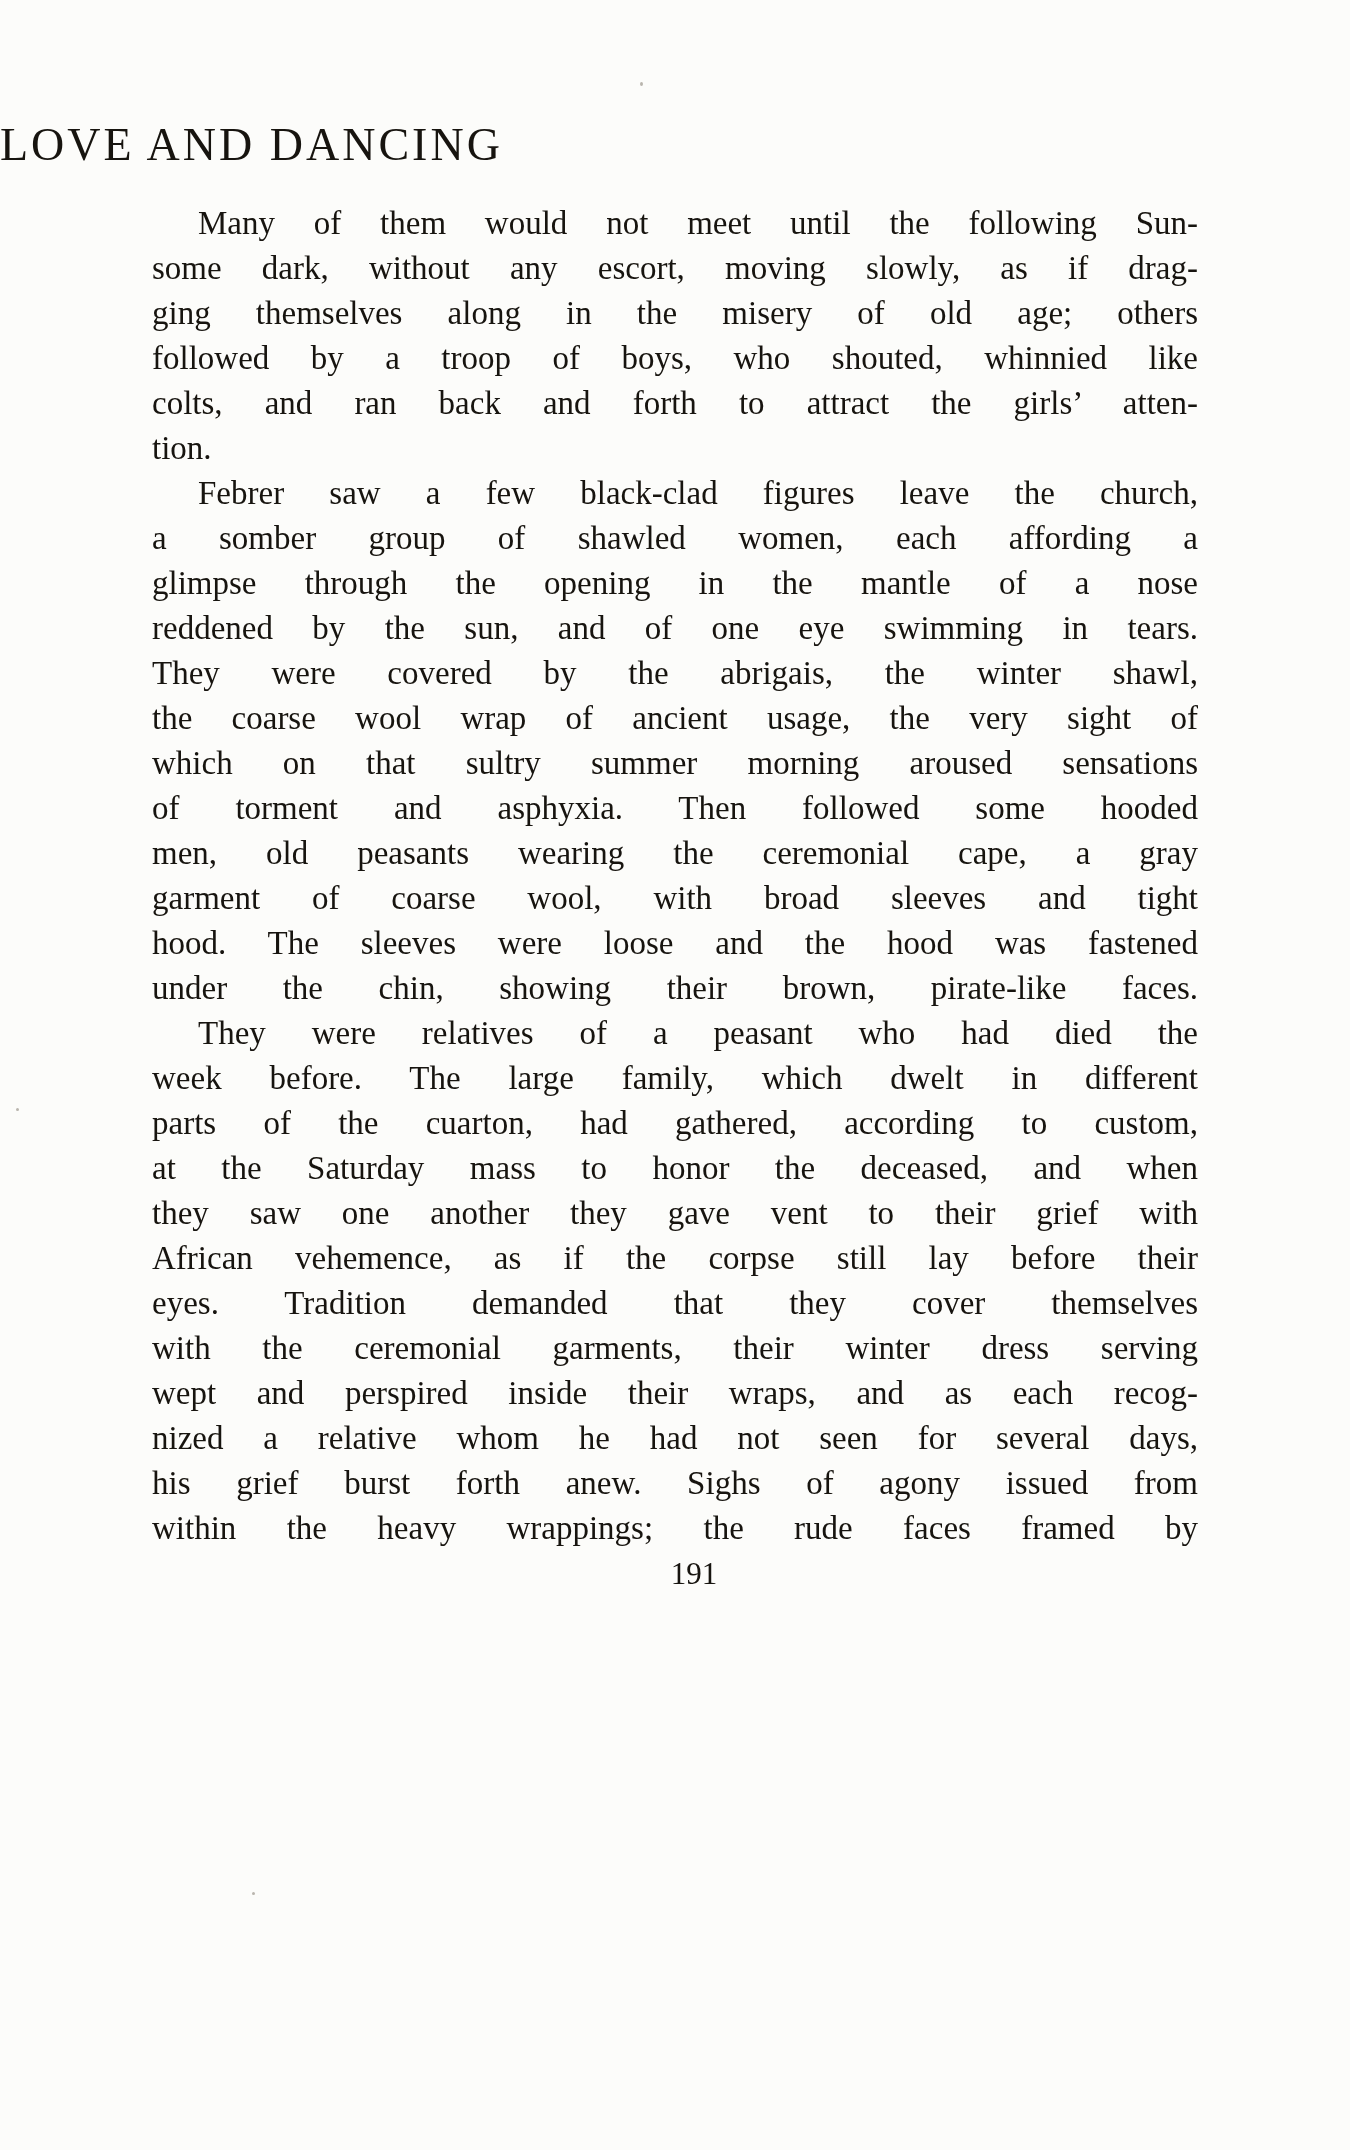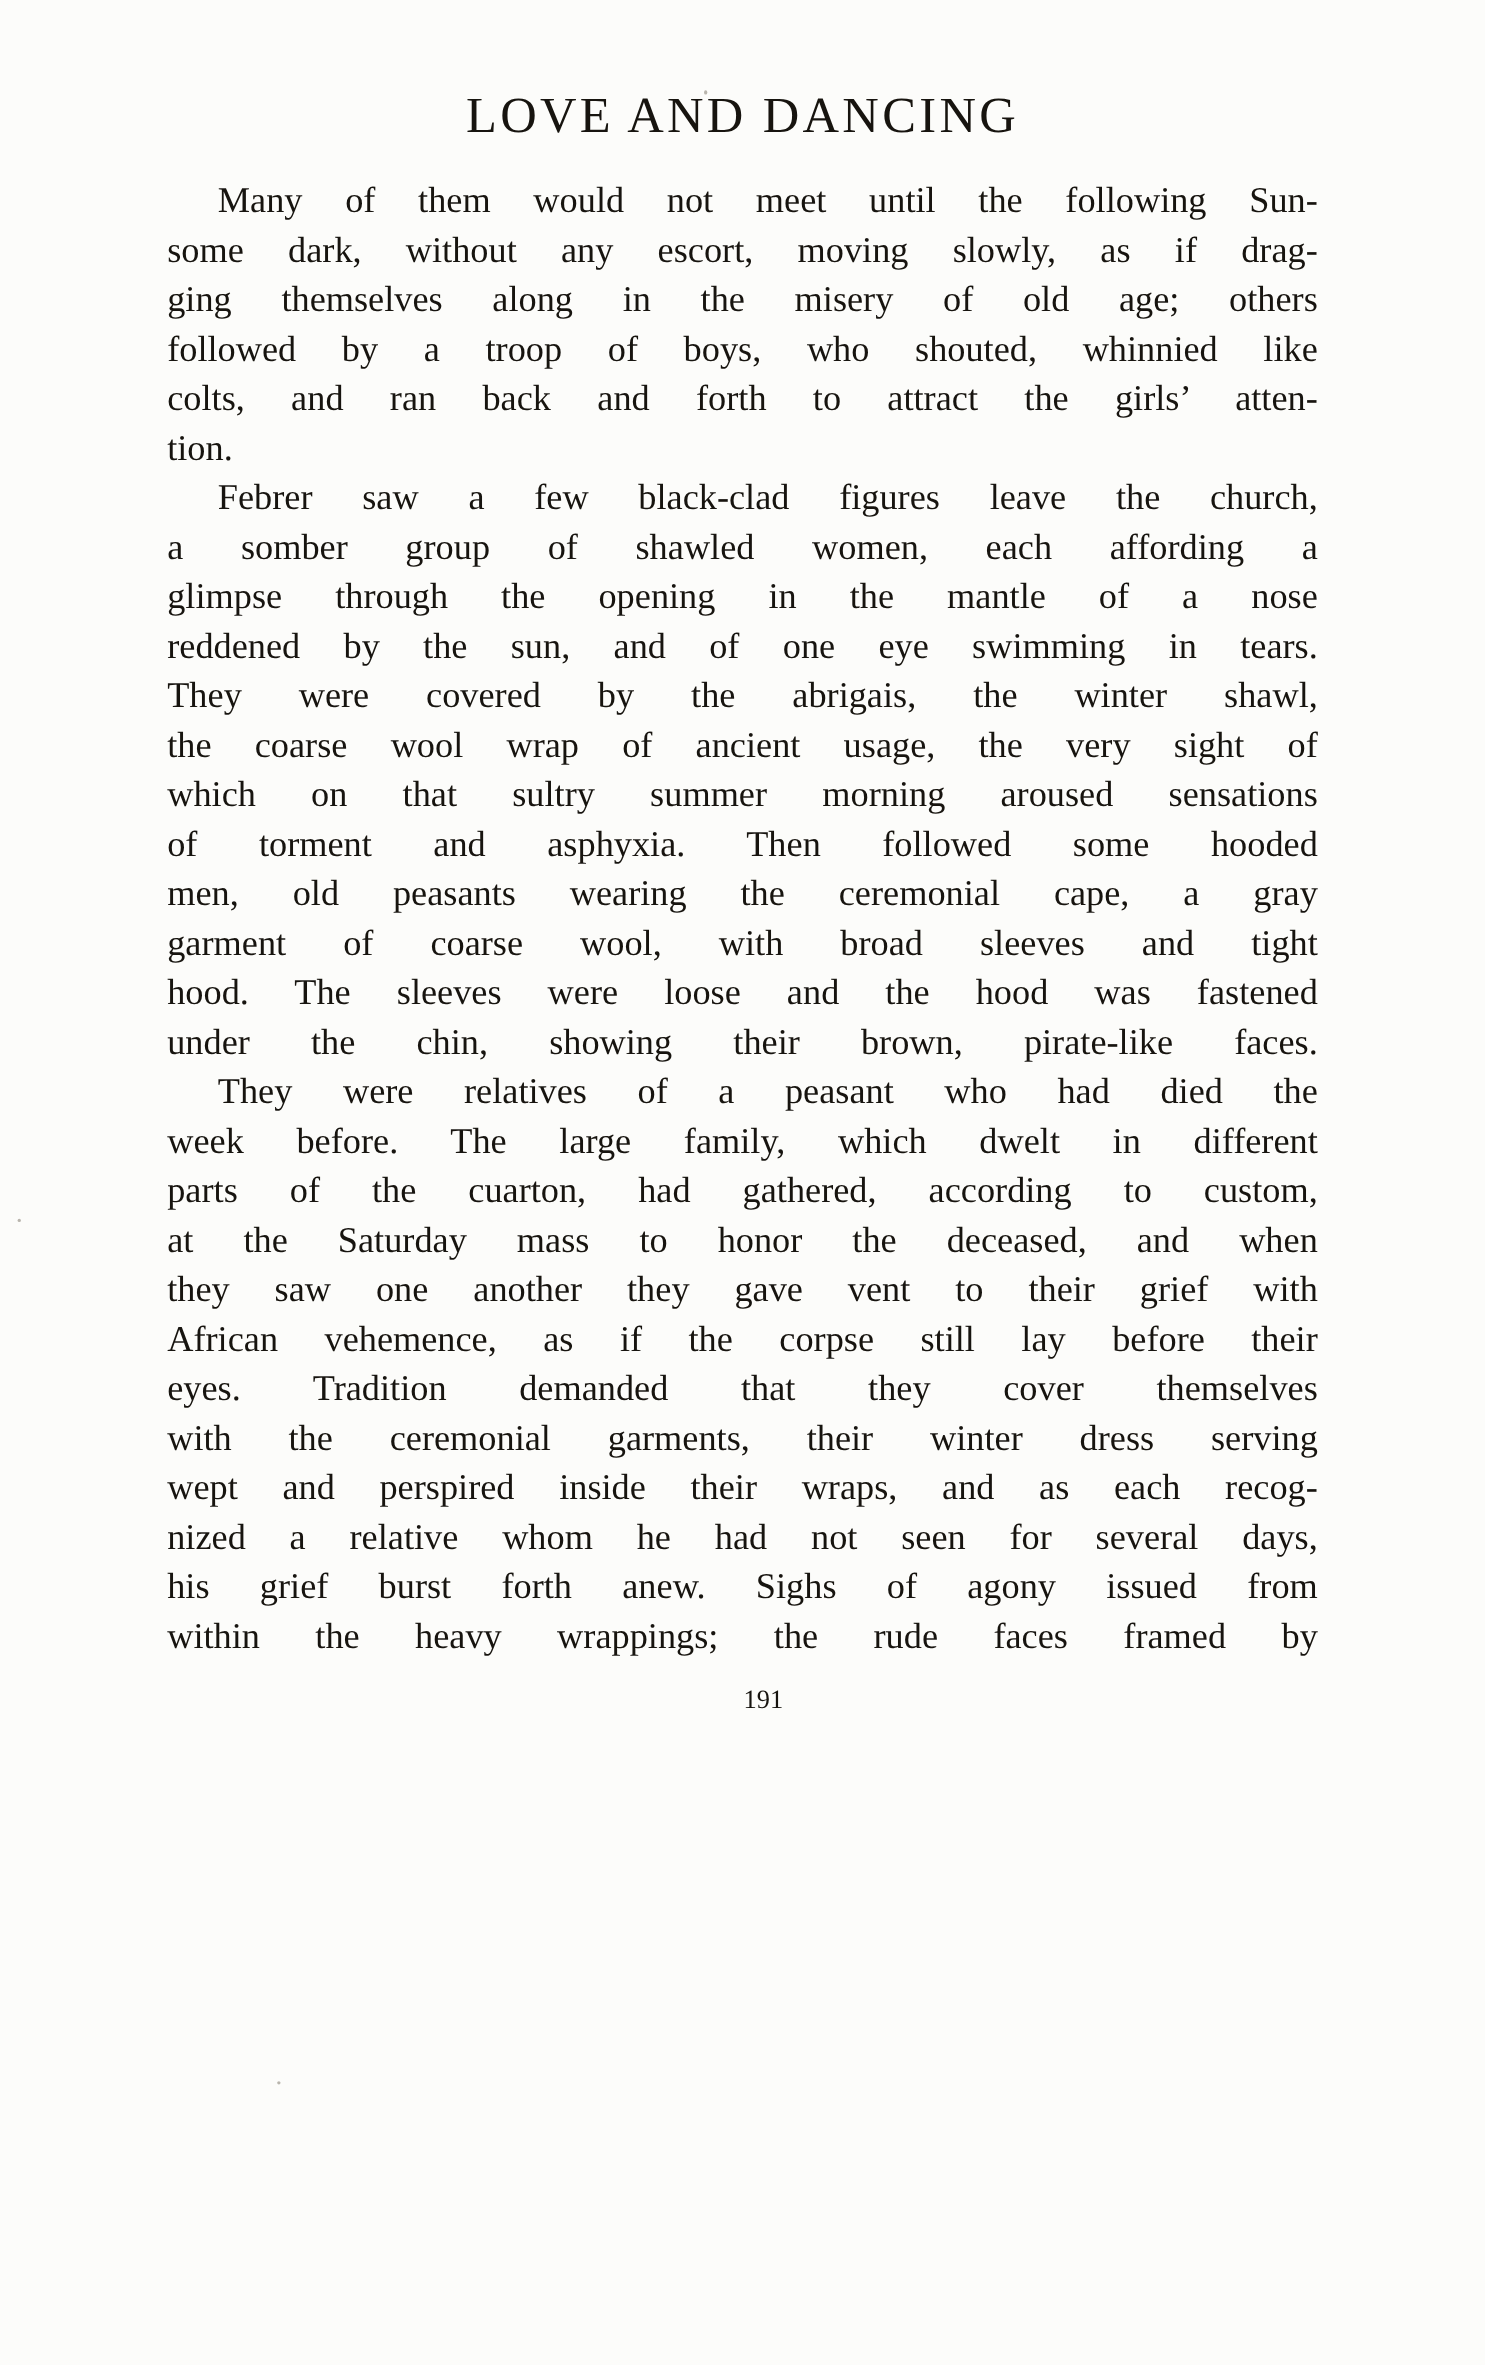--- a/index.html
+++ b/index.html
@@ -11,22 +11,22 @@
     position: relative;
     width: 1350px;
     height: 2150px;
     background: #fcfcfa;
     color: #17140f;
     font-family: "Liberation Serif", "DejaVu Serif", serif;
     overflow: hidden;
   }
   .title {
     margin: 0;
-    padding-top: 80px;
-    text-align: center;
+    padding-top: 120px;
+    text-align: left;
     font-size: 46px;
     font-weight: 500;
     letter-spacing: 3px;
     line-height: 1.1;
     color: #17140f;
   }
   .body {
     width: 1046px;
     margin: 30px auto 0 auto;
   }
@@ -42,23 +42,23 @@
     text-align-last: justify;
     white-space: nowrap; 
   }
   .line.indent {
     text-indent: 46px;
   }
   .line.endleft {
     text-align-last: left;
   }
   .folio {
-    margin-top: 13px;
+    margin-top: 0;
     text-align: center;
-    font-size: 24px;
+    font-size: 31px;
     line-height: 45px;
     padding-left: 38px;
   }
   
   .speck {
     position: absolute;
     background: #b9b5ad;
     border-radius: 50%;
   }
   .speck.s1 { left: 640px; top: 82px;  width: 3px; height: 4px; }

